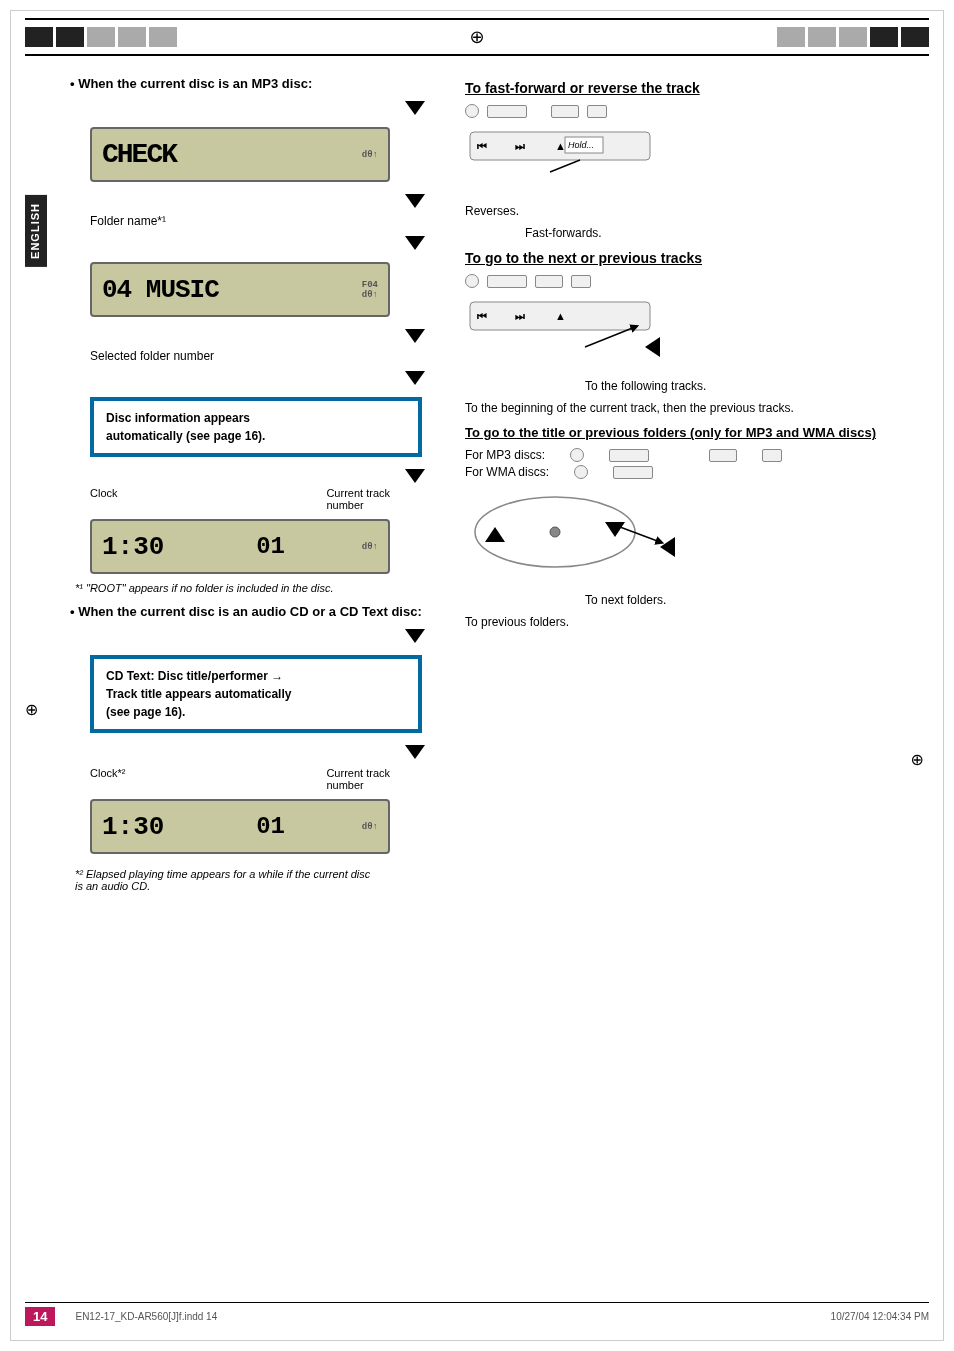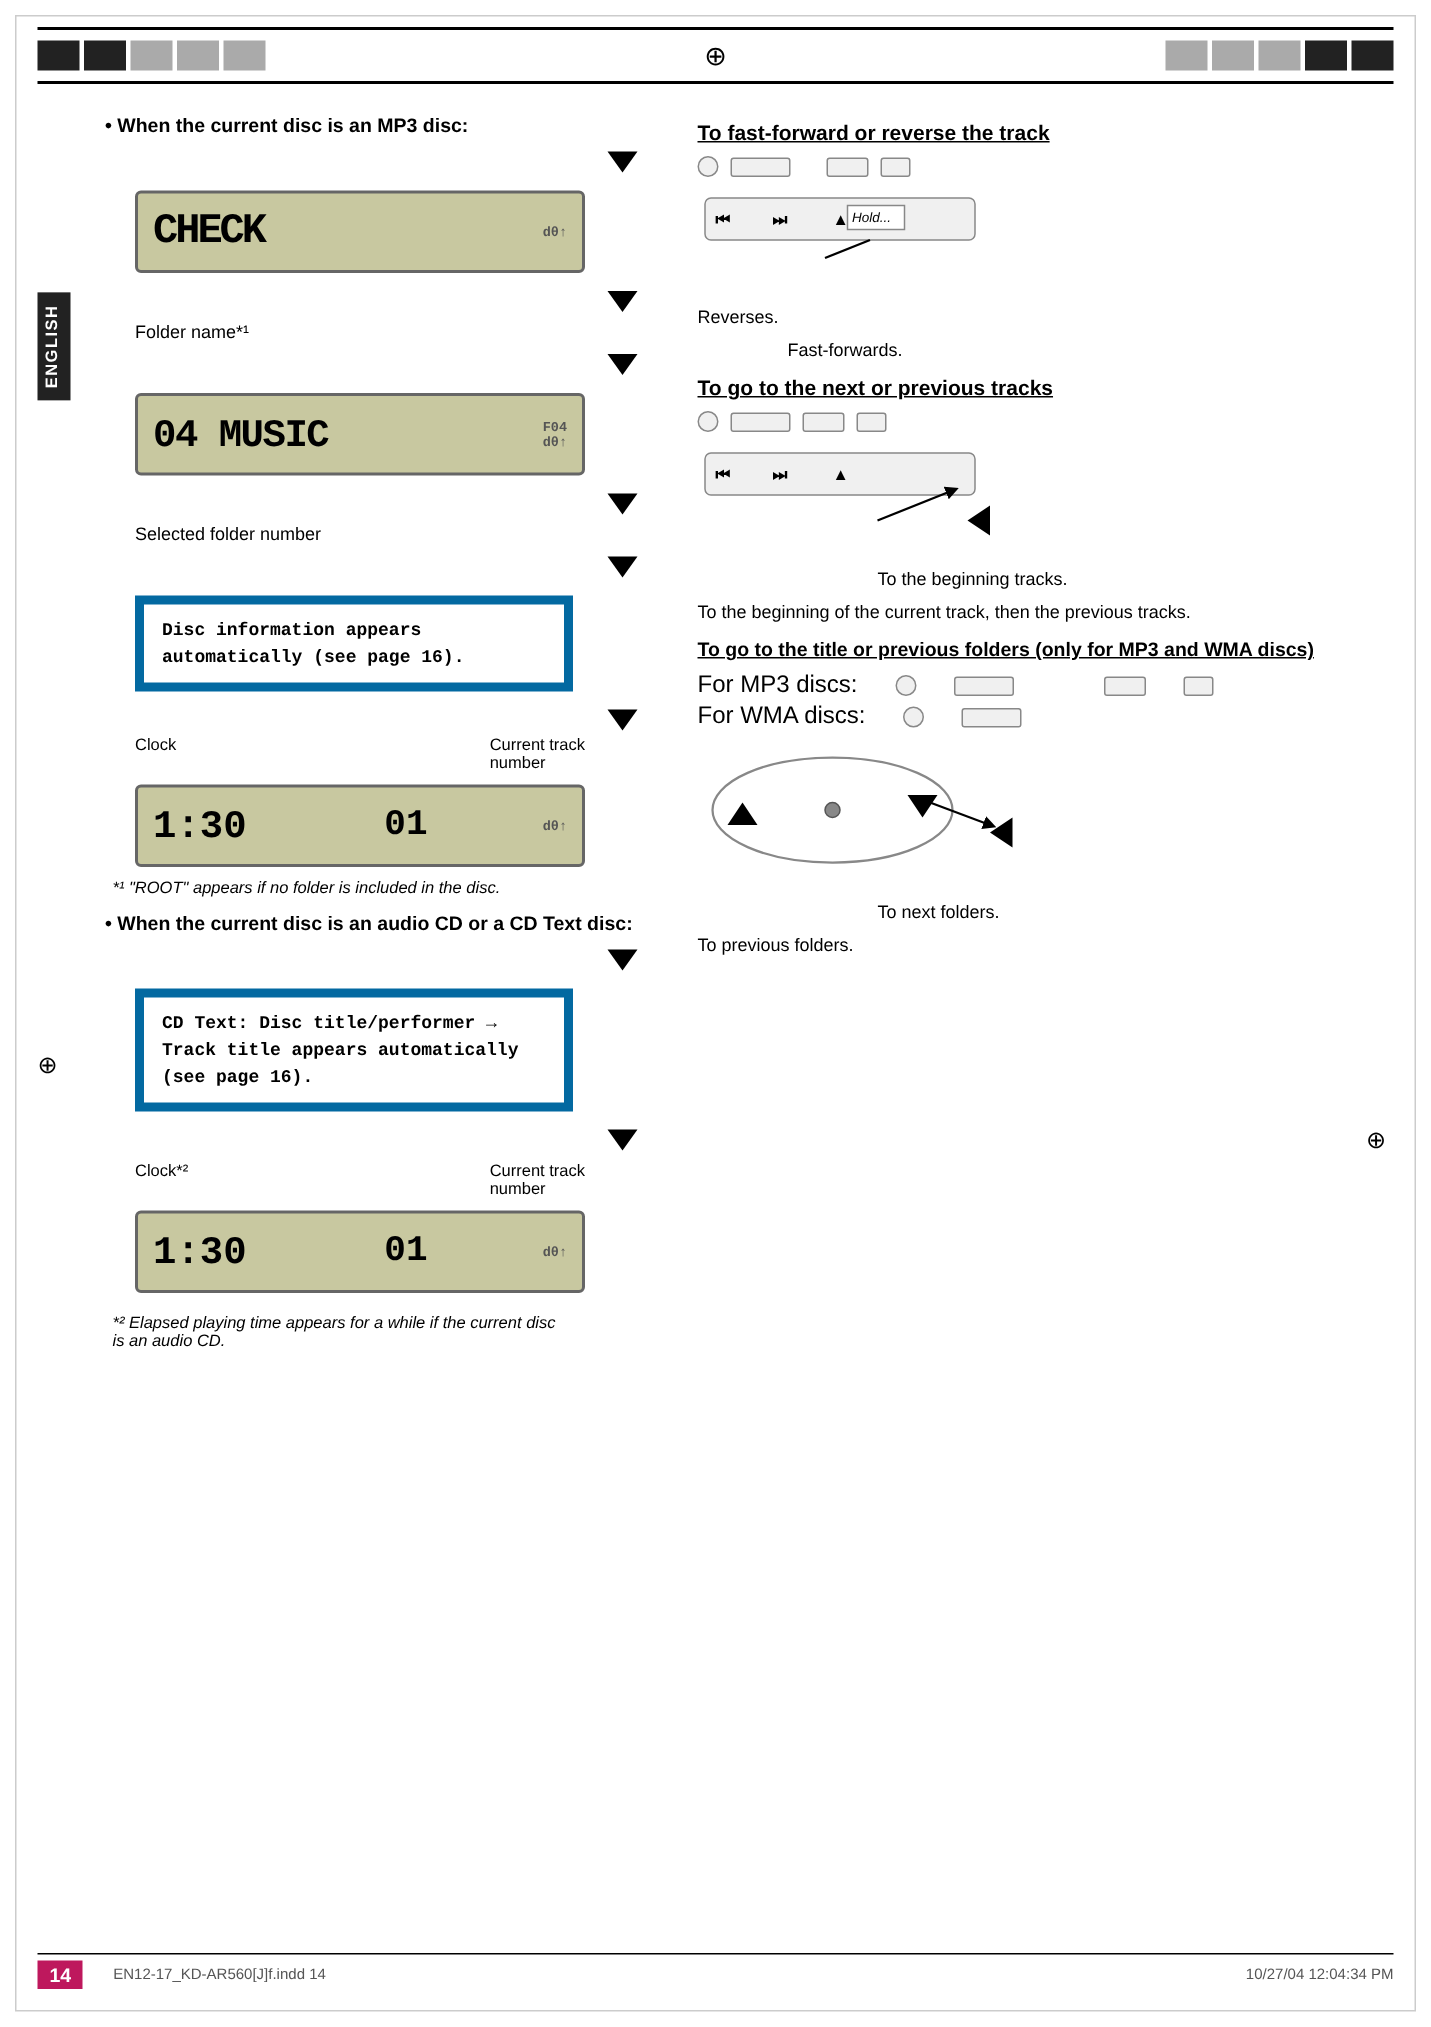--- a/index.html
+++ b/index.html
@@ -132,28 +132,27 @@
       margin-right: 30px;
     }
 
     .label-text {
       font-size: 12px;
       color: #000000;
       margin: 2px 0;
     }
 
     .info-box {
-      border: 6px solid #0369a1;
+      border: 4px solid #0369a1;
       padding: 8px 12px;
       margin: 8px 0;
-      width: 292px;
+      width: 332px;
       font-size: 12px;
       font-weight: bold;
       line-height: 1.5;
-      font-family: Liberation Mono, monospace;
     }
 
     .footnote {
       font-size: 11px;
       font-style: italic;
       margin: 8px 0;
       max-width: 300px;
     }
 
     
@@ -209,21 +208,21 @@
 
     .left-inner {
       margin-left: 45px;
     }
 
     .for-disc-row {
       display: flex;
       align-items: center;
       gap: 25px;
       margin: 3px 0;
-      font-size: 16px;
+      font-size: 12px;
     }
 
     .small-btn-oval {
       display: inline-block;
       border: 1px solid #888;
       border-radius: 50%;
       width: 14px;
       height: 14px;
       background: #f0f0f0;
     }
@@ -463,21 +462,21 @@
         <rect x="5" y="10" width="180" height="28" rx="4" fill="#f0f0f0" stroke="#888" stroke-width="1"></rect>
         <text x="12" y="28" font-size="11" font-weight="bold">⏮</text>
         <text x="50" y="28" font-size="11" font-weight="bold">⏭</text>
         <text x="90" y="28" font-size="11">▲</text>
 
         <line x1="120" y1="55" x2="170" y2="35" stroke="#000" stroke-width="1.5" marker-end="url(#arrowhead)"></line>
         <polygon points="180,55 195,45 195,65" fill="#000"></polygon>
       </svg>
 
       <div class="description-text" style="margin-left:120px;">
-        <span>To the beginning tracks.</span>
+        <span>To the following tracks.</span>
       </div>
       <div class="description-text">
         <span>To the beginning of the current track, then the previous tracks.</span>
       </div>
     </div>
 
     <div class="section-heading" style="font-size:13px;">To go to the title or previous folders (only for MP3 and WMA discs)</div>
 
     <div class="for-disc-row">
       <span>For MP3 discs:</span>

